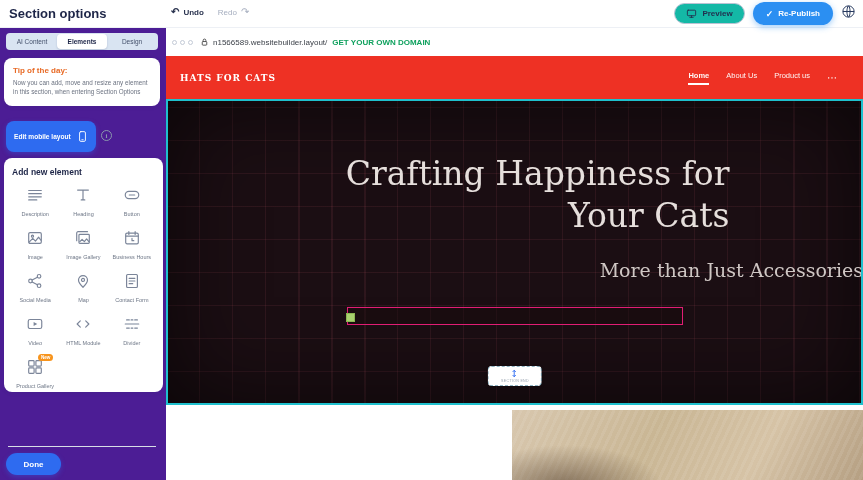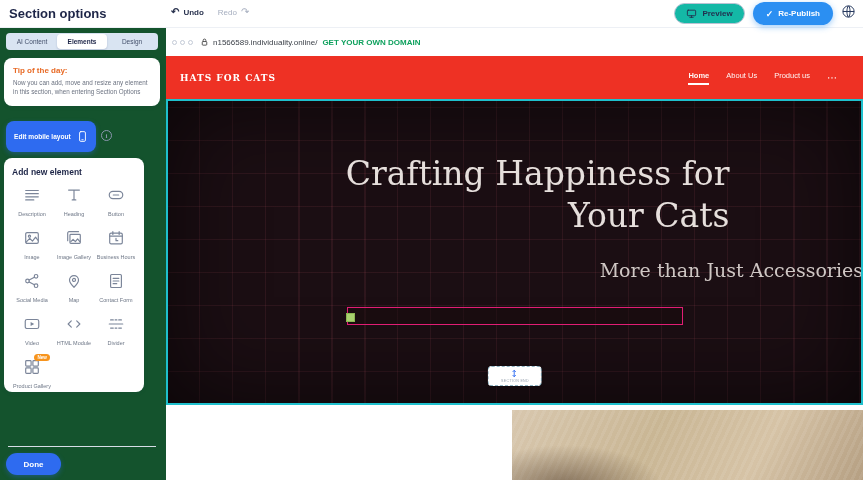--- a/index.html
+++ b/index.html
@@ -23,35 +23,35 @@
     font-size:8px; font-weight:700; color:#22304f; display:flex; align-items:center; gap:5px; cursor:pointer;
     font-family:"Liberation Sans",sans-serif;}
   .preview-btn svg{width:11px; height:11px; fill:none; stroke:#22304f; stroke-width:1.6; stroke-linecap:round;}
   .republish-btn{height:23px; padding:0 13px; border-radius:12px; border:none; background:var(--blue2);
     font-size:8px; font-weight:700; color:#fff; display:flex; align-items:center; gap:5px; cursor:pointer;
     box-shadow:0 2px 6px rgba(43,143,242,.45); font-family:"Liberation Sans",sans-serif;}
   .republish-btn .check{font-size:9px;}
   .globe svg{width:15px; height:15px; fill:none; stroke:#23355c; stroke-width:1.3;}
 
   
-  .sidebar{position:absolute; left:0; top:28px; width:166px; height:452px; background:#14532d; z-index:10;}
+  .sidebar{position:absolute; left:0; top:28px; width:166px; height:452px; background:#4c1d95; z-index:10;}
   .tabs{position:absolute; left:6px; top:5px; width:152px; height:17px; background:#d9e4f2; border-radius:4px; display:flex; padding:1px;}
   .tab{flex:1; display:flex; align-items:center; justify-content:center; font-size:6.5px; color:#44506b; border-radius:4px; cursor:pointer;}
   .tab.active{background:#fff; font-weight:700; color:#1d2547; box-shadow:0 1px 2px rgba(20,40,90,.18);}
   .card{position:absolute; background:#fff; border-radius:8px; box-shadow:0 1px 4px rgba(25,39,80,.10);}
   .tip-card{left:4px; top:30px; width:156px; padding:8px 9px 9px;}
   .tip-title{font-size:8px; font-weight:700; color:var(--orange); margin-bottom:4px;}
   .tip-body{font-size:6.3px; color:#6b7280; line-height:1.4;}
   .edit-mobile{position:absolute; left:6px; top:93px; width:90px; height:31px; background:var(--blue); border:none; border-radius:8px;
     color:#fff; font-size:6.6px; font-weight:700; display:flex; align-items:center; justify-content:space-between; padding:0 7px 0 8px;
     cursor:pointer; box-shadow:0 2px 5px rgba(46,107,240,.35); font-family:"Liberation Sans",sans-serif;}
   .edit-mobile svg{width:13px; height:13px; fill:none; stroke:#fff; stroke-width:1.4; stroke-linecap:round;}
   .info-icon{position:absolute; left:101px; top:102px; width:11px; height:11px; border:1.2px solid #8a96ad; border-radius:50%;
     color:#8a96ad; font-size:7px; font-weight:700; display:flex; align-items:center; justify-content:center; font-family:"Liberation Serif",serif; cursor:pointer;}
-  .add-card{left:4px; top:130px; width:140px; height:234px; padding:9px 8px;}
+  .add-card{left:4px; top:130px; width:159px; height:234px; padding:9px 8px;}
   .add-title{font-size:8.5px; font-weight:700; color:#1d2547;}
   .el-grid{display:grid; grid-template-columns:repeat(3,1fr); row-gap:11px; column-gap:2px; margin-top:9px;}
   .el-item{display:flex; flex-direction:column; align-items:center; position:relative; cursor:pointer;}
   .el-icon svg{width:18px; height:18px; fill:none; stroke:#7b8599; stroke-width:1.3; stroke-linecap:round; stroke-linejoin:round;}
   .el-icon svg .fill{fill:#7b8599; stroke:none;}
   .el-label{margin-top:3px; font-size:5.5px; color:#6e7787; text-align:center; line-height:1.25; max-width:40px;}
   .el-badge{position:absolute; top:-4px; left:56%; background:var(--badge); color:#fff; font-size:4.6px; font-weight:700;
     padding:1px 3px; border-radius:6px;}
   .side-hr{position:absolute; left:8px; top:418px; width:148px; height:1px; background:#d7dde6;}
   .done-btn{position:absolute; left:6px; top:425px; width:55px; height:22px; border:none; border-radius:12px; background:var(--blue);
@@ -267,21 +267,21 @@
       <span class="dot"></span>
         <span class="dot"></span>
         <span class="dot"></span>
     </span>
     <span class="lock">
       <svg viewBox="0 0 20 20">
           <rect x="5" y="9" width="10" height="8" rx="1.5"></rect>
           <path d="M7 9V6.5a3 3 0 0 1 6 0V9"></path>
         </svg>
     </span>
-    <span class="url">n1566589.individuality.online/</span>
+    <span class="url">n1566589.websitebuilder.layout/</span>
     <span class="domain-link">GET YOUR OWN DOMAIN</span>
   </div>
 
   <div class="site">
     <div class="site-header">
       <span class="logo">Hats for Cats</span>
       <span class="site-nav">
           <span class="nav-item active">Home</span>
           <span class="nav-item">About Us</span>
           <span class="nav-item">Product us</span>

